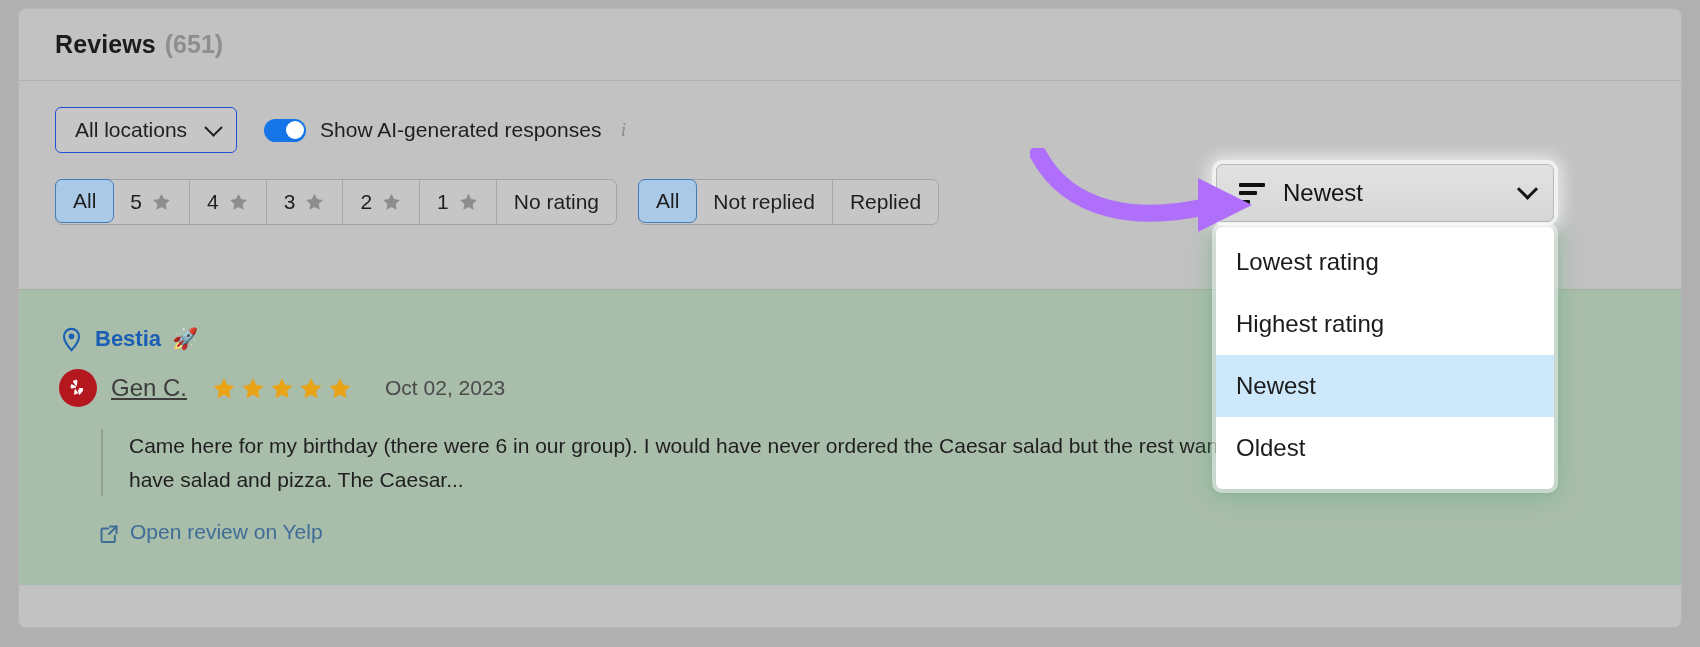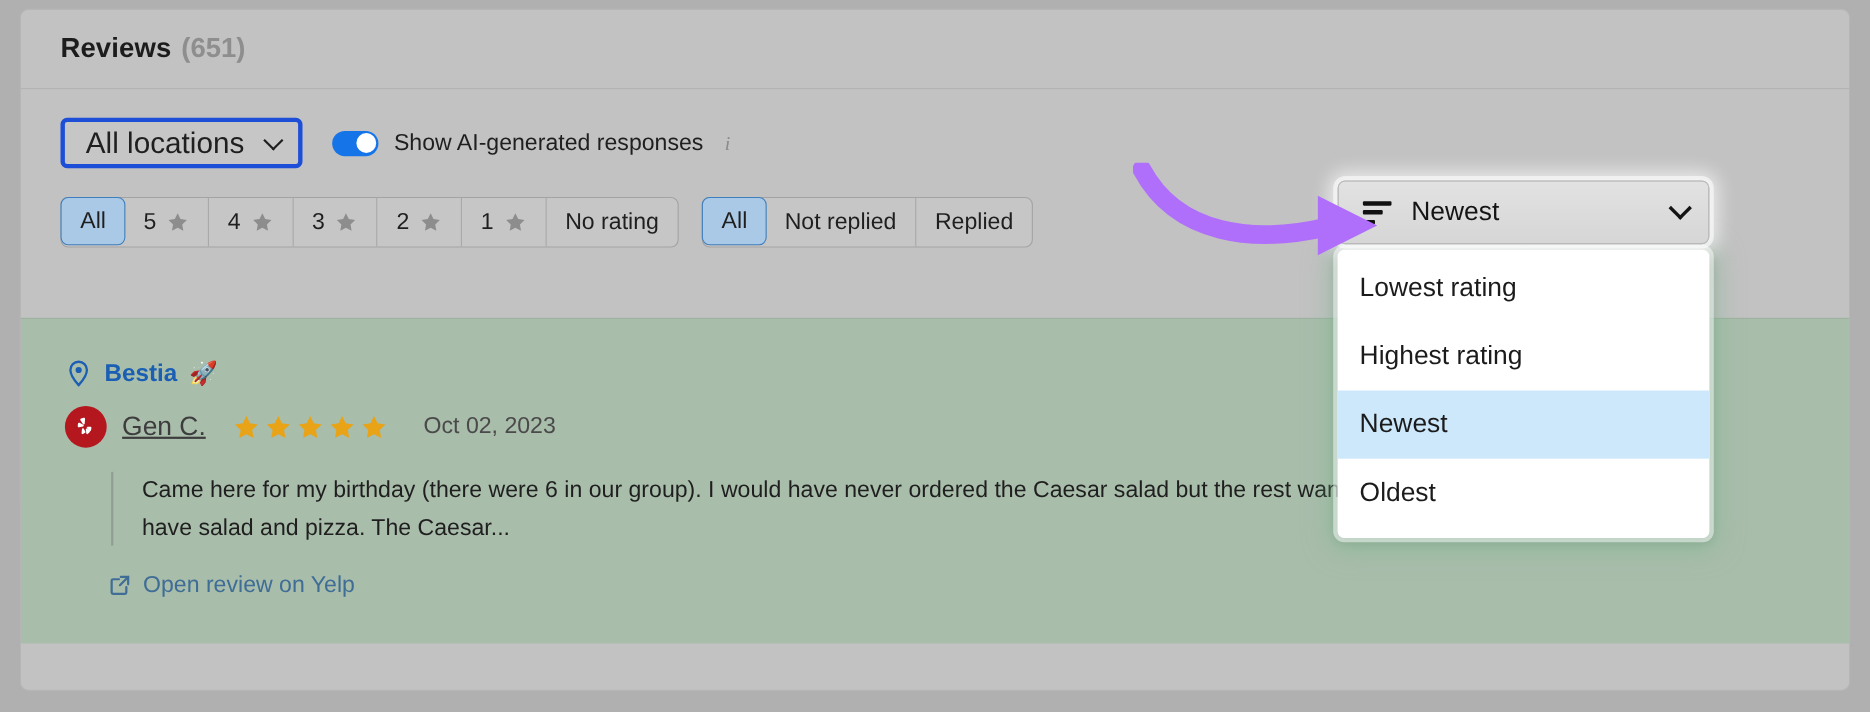--- a/index.html
+++ b/index.html
@@ -30,22 +30,22 @@
   .panel-title { font-size: 25px; font-weight: bold; color: #1c1c1c; letter-spacing: .1px; }
   .panel-count { font-size: 25px; font-weight: bold; color: #8e8e8e; margin-left: 9px; }
 
   
   .toolbar { padding: 26px 36px 0 36px; }
   .toolbar-row1 { display: flex; align-items: center; gap: 27px; }
 
   .loc-select {
     display: inline-flex; align-items: center; gap: 20px;
     height: 46px; padding: 0 16px 0 19px;
-    background: #c6c6c6; border: 4px solid #1d4ed8; border-radius: 6px;
-    font-size: 27px; color: #1f1f1f; cursor: pointer;
+    background: #c6c6c6; border: 1px solid #1d4ed8; border-radius: 6px;
+    font-size: 21px; color: #1f1f1f; cursor: pointer;
   }
   .chev { display:block; width: 13px; height: 13px;
     border-right: 2.6px solid #1f1f1f; border-bottom: 2.6px solid #1f1f1f;
     transform: rotate(45deg) translate(-2px,-2px); }
 
   .toggle-wrap { display: flex; align-items: center; gap: 14px; }
   .toggle {
     width: 42px; height: 23px; border-radius: 12px; background: #1574e8;
     position: relative; cursor: pointer; flex: none;
   }
@@ -138,21 +138,21 @@
   .star-lg { width: 26px; height: 25px; }
   .rev-date { font-size: 21px; color: #4a4a4a; }
 
   .rev-body {
     margin-top: 22px; margin-left: 42px;
     border-left: 2px solid #8f9f91; padding-left: 26px;
     font-size: 21px; line-height: 1.6; color: #1f1f1f;
     max-width: 1180px;
   }
   .rev-link {
-    display: flex; align-items: center; gap: 11px;
+    display: flex; align-items: flex-end; gap: 11px;
     margin-top: 24px; margin-left: 40px;
     font-size: 21px; color: #3f6d96; cursor: pointer;
   }
   .ext-icon { width: 20px; height: 20px; flex:none; }
 
   
   .arrow { position: absolute; left: 1030px; top: 148px; z-index: 40; pointer-events: none; }
 </style>
 </head>
 <body>

